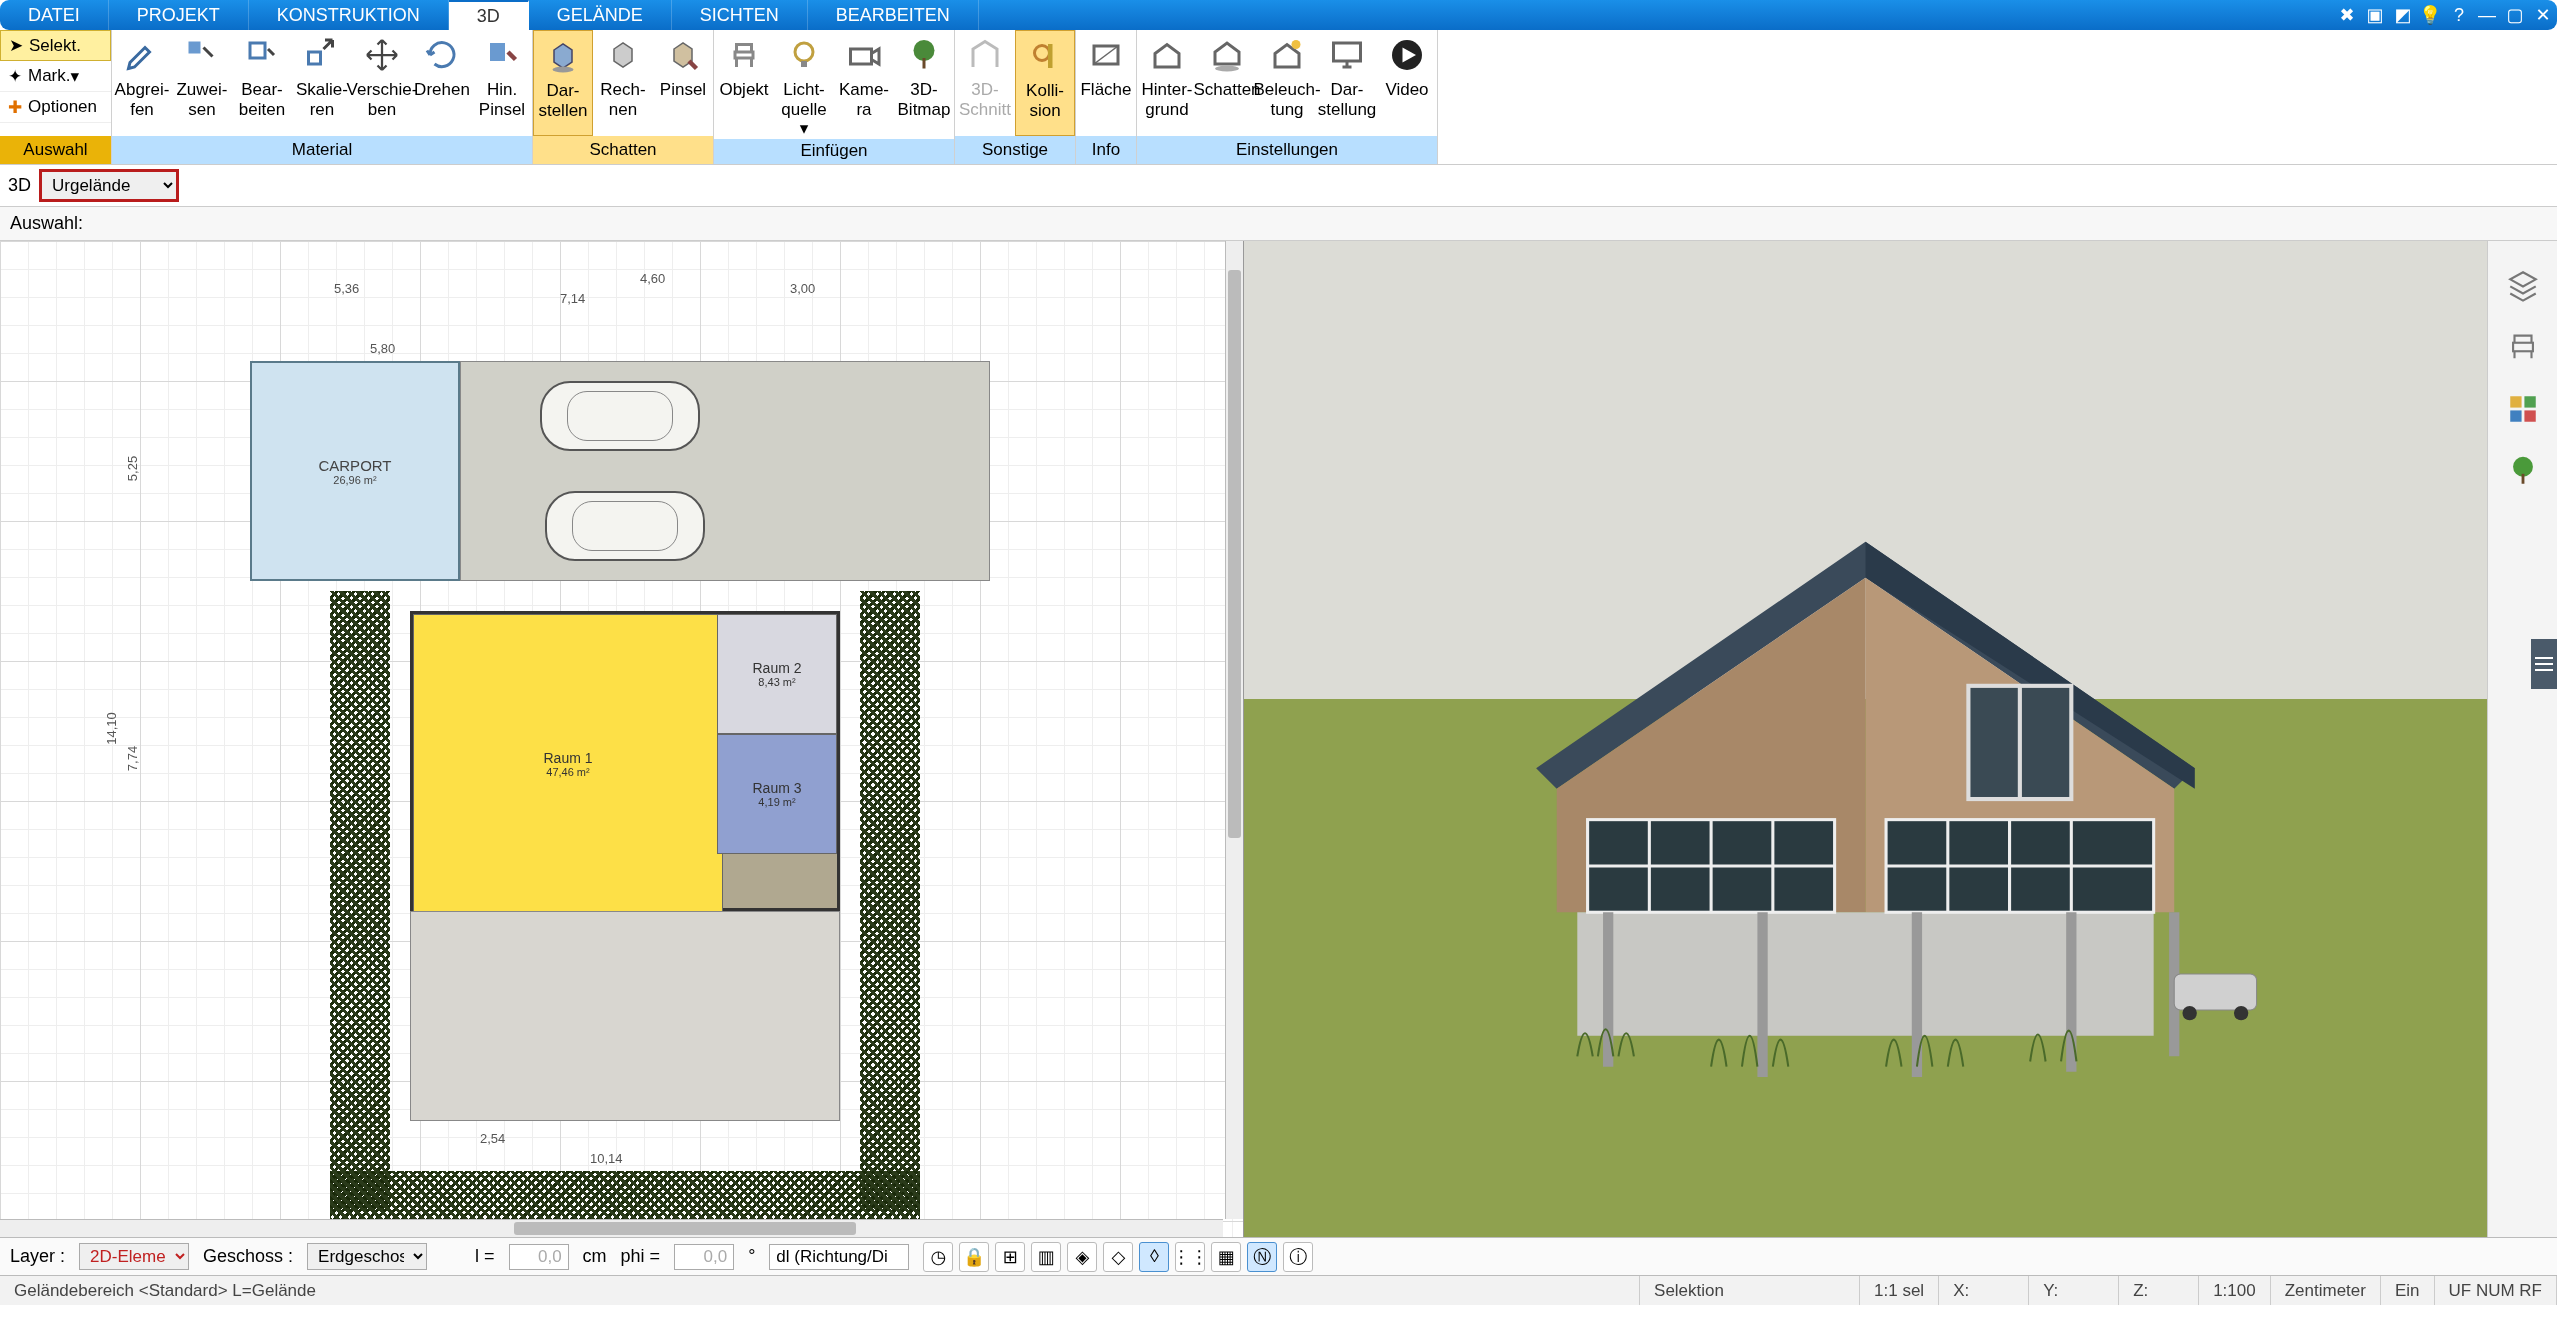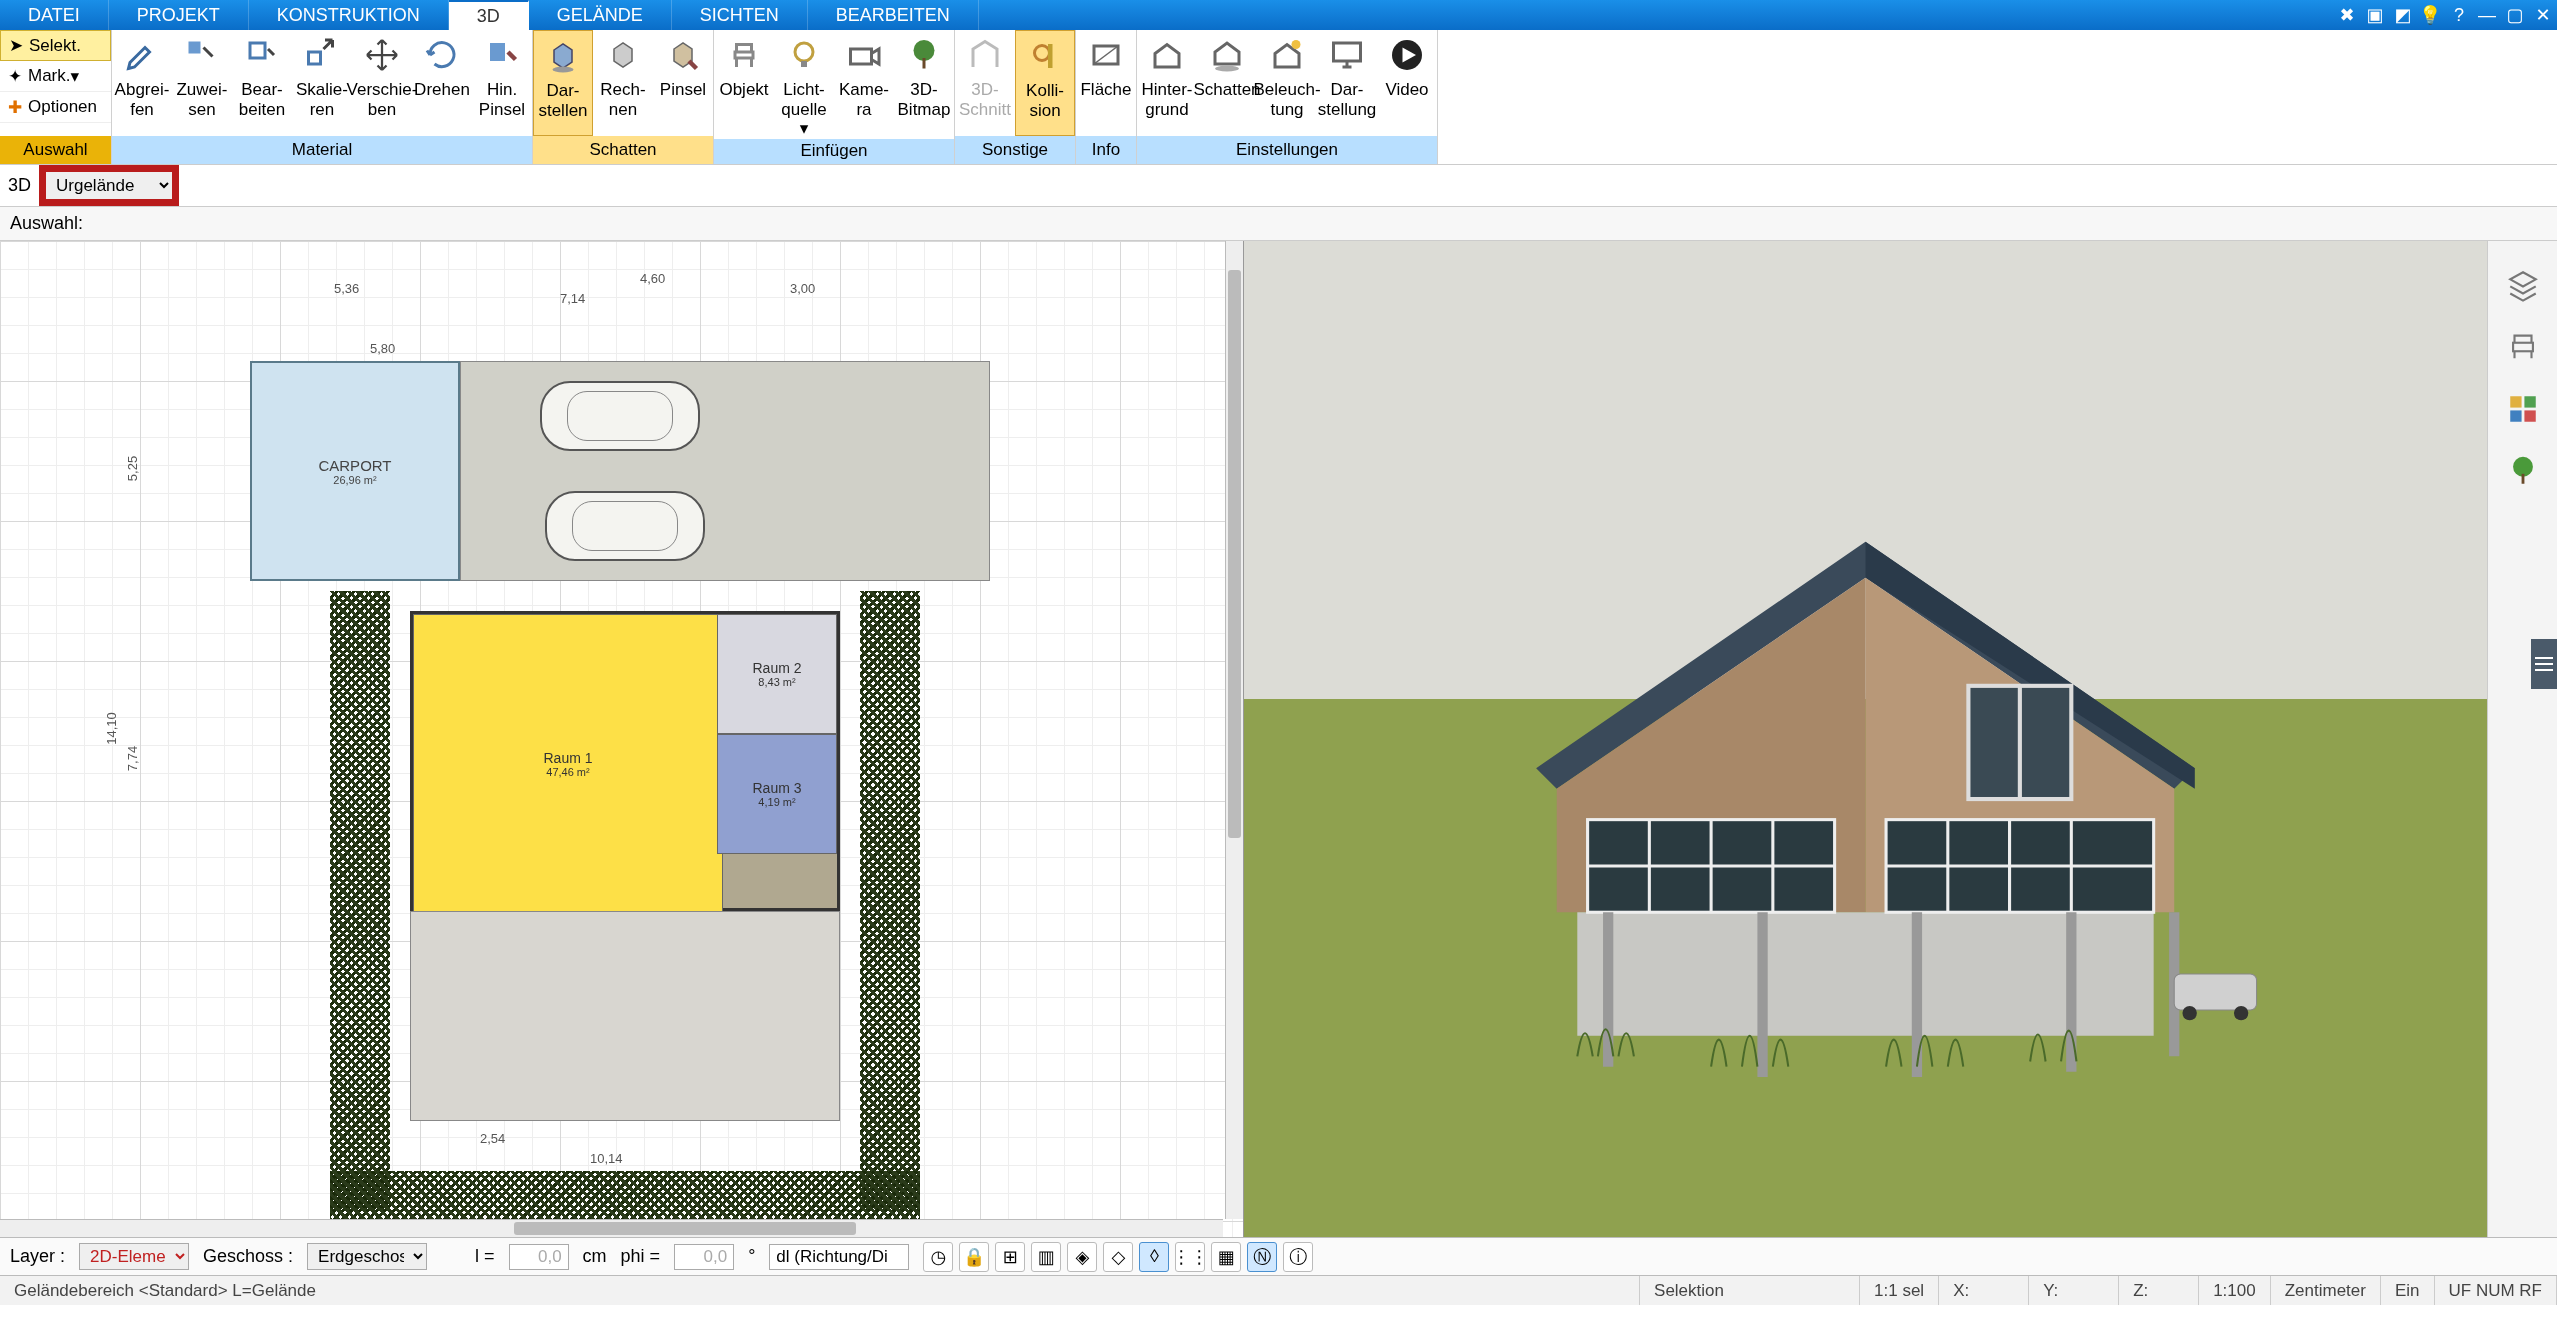--- a/index.html
+++ b/index.html
@@ -1,19 +1,19 @@
 <!DOCTYPE html>
 <html><head>
 <meta charset="utf-8">
 <style>
 * { margin: 0; padding: 0; box-sizing: border-box; font-family: 'Segoe UI', Tahoma, sans-serif; }
 body { width: 2557px; height: 1330px; background: #fff; overflow: hidden; font-size: 18px; }
 
 
-.menubar { height: 30px; background: linear-gradient(#1a8fe8, #0a6dc8); display: flex; align-items: stretch; color: #fff; }
+.menubar { height: 30px; background: linear-gradient(#1a8fe8, #0a6dc8); display: flex; align-items: stretch; color: #fff; border-radius: 9px; }
 .menubar .tab { padding: 0 28px; display: flex; align-items: center; font-size: 18px; cursor: pointer; border-right: 1px solid rgba(255,255,255,0.2); }
 .menubar .tab.active { background: #fff; color: #333; border-top: 2px solid #0a6dc8; }
 .menubar .spacer { flex: 1; }
 .menubar .winbtn { width: 28px; display: flex; align-items: center; justify-content: center; font-size: 18px; cursor: pointer; }
 
 
 .ribbon { height: 135px; background: #fff; border-bottom: 1px solid #ccc; display: flex; }
 .ribbon-left { width: 112px; display: flex; flex-direction: column; border-right: 1px solid #d0d0d0; }
 .ribbon-left .lbtn { flex: none; height: 31px; display: flex; align-items: center; padding: 0 6px; font-size: 17px; cursor: pointer; border-bottom: 1px solid #eee; }
 .ribbon-left .lbtn.sel { background: #fff0a0; border: 1px solid #d0b030; }
@@ -24,21 +24,21 @@
 .ribbon-group .buttons { flex: 1; display: flex; }
 .ribbon-group .grouplabel { background: #b8dfff; height: 28px; display: flex; align-items: center; justify-content: center; font-size: 17px; }
 .ribbon-group.active .grouplabel { background: #ffe08a; }
 .rbtn { width: 60px; display: flex; flex-direction: column; align-items: center; justify-content: flex-start; padding: 6px 2px 0; cursor: pointer; font-size: 17px; text-align: center; line-height: 1.15; }
 .rbtn.active { background: #ffe08a; border: 1px solid #d0a030; }
 .rbtn .icon { width: 38px; height: 38px; margin-bottom: 6px; display: flex; align-items: center; justify-content: center; }
 .rbtn .icon svg { width: 36px; height: 36px; }
 
 
 .subbar { height: 42px; border-bottom: 1px solid #ccc; display: flex; align-items: center; padding: 0 8px; gap: 8px; font-size: 18px; }
-.subbar select, .subbar input { font-size: 17px; padding: 3px 6px; border: 7px solid #b91c1c; }
+.subbar select, .subbar input { font-size: 17px; padding: 3px 6px; border: 3px solid #b91c1c; }
 .dialogbar { height: 34px; border-bottom: 1px solid #ccc; display: flex; align-items: center; padding: 0 10px; font-size: 18px; background: #f7f7f7; }
 
 
 .workspace { height: 996px; display: flex; position: relative; }
 .view2d { flex: 1; background: #fff; position: relative; overflow: hidden; border-right: 1px solid #999; }
 .view3d { flex: 1; background: #d6d6d0; position: relative; overflow: hidden; }
 .sidepanel { width: 70px; background: #f4f4f4; border-left: 1px solid #ccc; display: flex; flex-direction: column; align-items: center; gap: 22px; padding-top: 24px; }
 .sidepanel .sbtn { width: 40px; height: 40px; display: flex; align-items: center; justify-content: center; cursor: pointer; }
 
 

